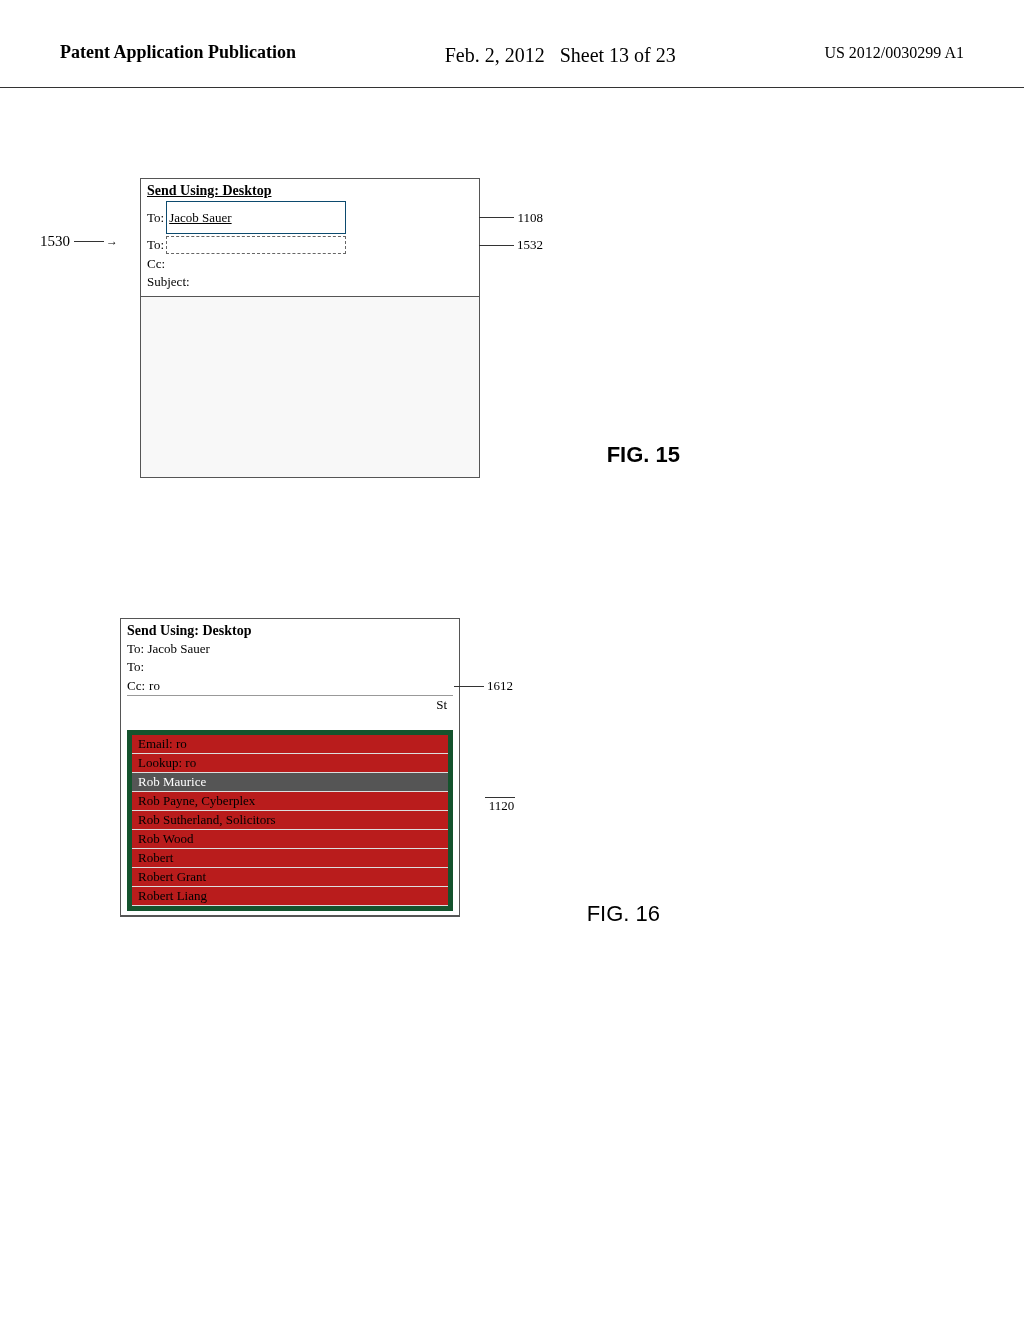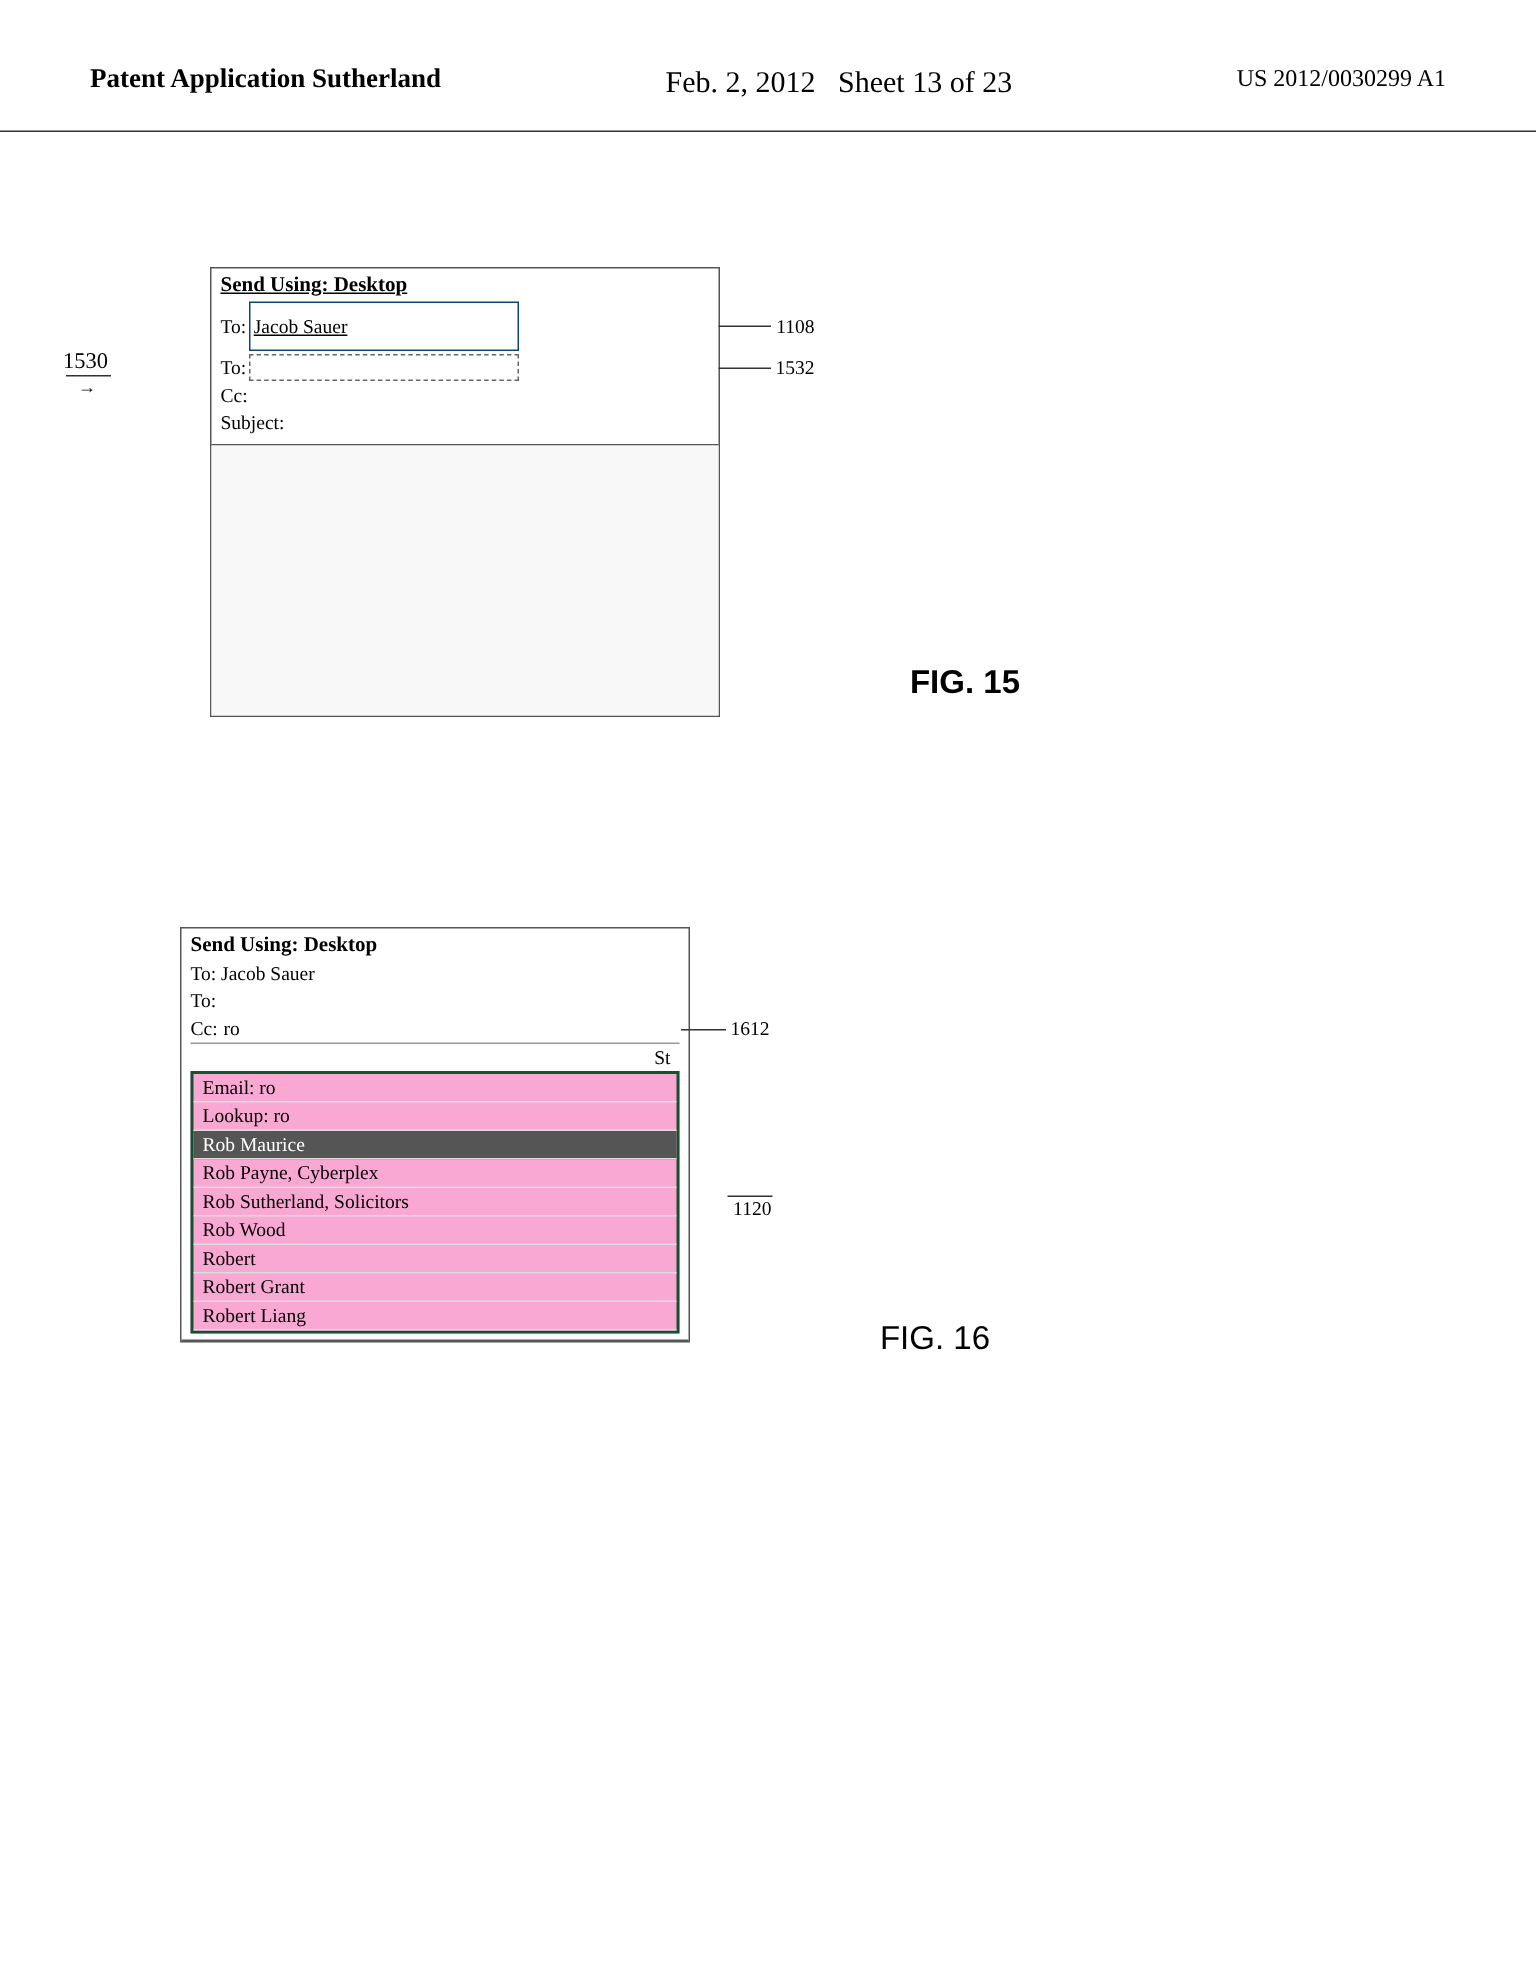--- a/index.html
+++ b/index.html
@@ -135,23 +135,23 @@
     }
 
     .email-compose-box2 {
       border: 1.5px solid #555;
       width: 340px;
       background: #fff;
       position: relative;
     }
 
     .dropdown-list {
-      border: 2px solid #14532d;
-      background: #f9a8d4;
-      margin-top: 0;
+      border: 5px solid #14532d;
+      background: #b91c1c;
+      margin-top: 16px;
     }
 
     .dropdown-row {
       font-size: 13px;
       padding: 1px 6px;
       border-bottom: 1px solid #ddd;
     }
 
     .dropdown-row.highlighted {
       background: #555;
@@ -174,34 +174,34 @@
       padding: 0 2px;
       font-size: 13px;
       display: flex;
       align-items: center;
     }
   </style>
 </head>
 <body>
 
 <div class="page-header">
-  <div class="header-left">Patent Application Sutherland</div>
+  <div class="header-left">Patent Application Publication</div>
   <div class="header-center">
     <span>Feb. 2, 2012</span>&nbsp;&nbsp;
     <span>Sheet 13 of 23</span>
   </div>
   <div class="header-right">US 2012/0030299 A1</div>
 </div>
 
 <div class="main-content">
 
   <div class="fig15-section">
 
     <div style="position:relative; margin-right: 20px;">
-      <div style="position:absolute; left:-80px; top: 55px; font-size:15px; display:flex; align-items:center;flex-direction:column;">
+      <div style="position:absolute; left:-80px; top: 55px; font-size:15px; display:flex; align-items:center;">
         <span>1530</span>
         <span style="display:inline-block; width:30px; height:1px; background:#333; margin-left:4px;"></span>
         <span style="font-size:12px; margin-left:2px;">→</span>
       </div>
     </div>
 
     <div style="position: relative;">
 
       <div class="email-compose-box">
         <div class="email-header-section">

